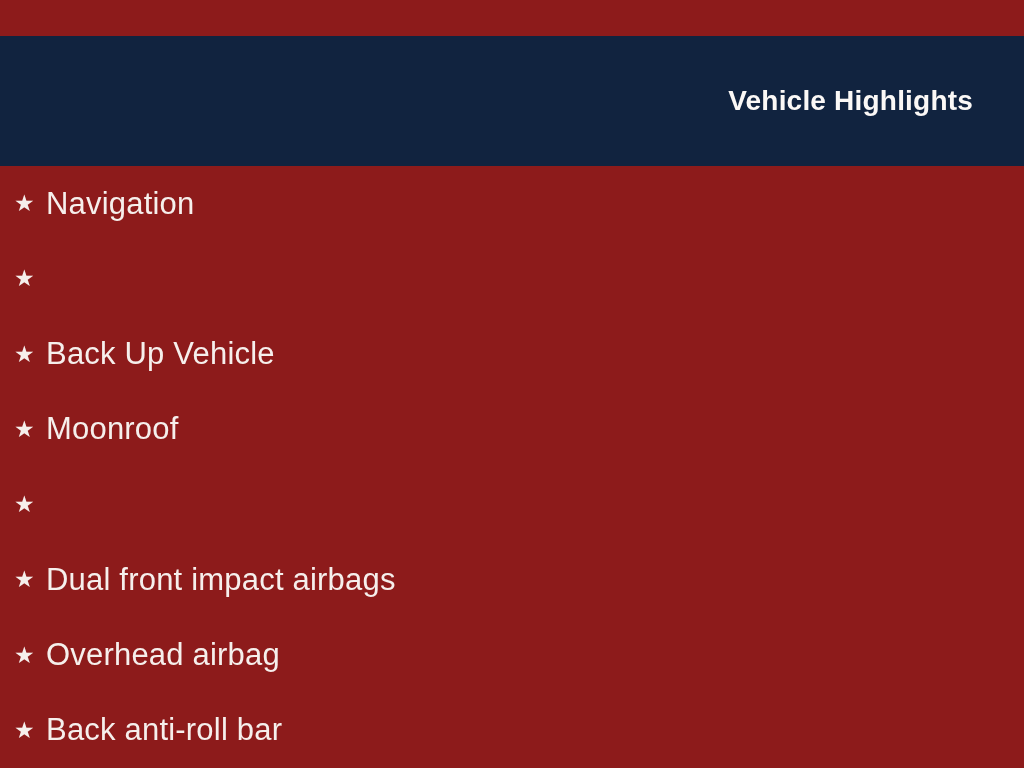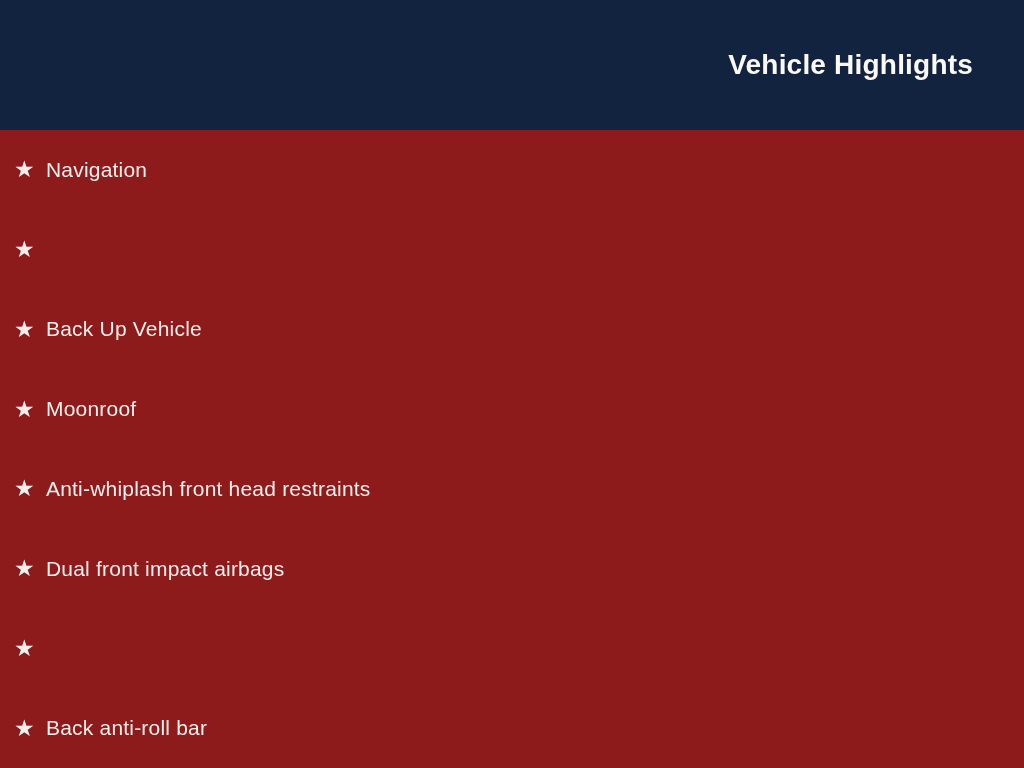--- a/index.html
+++ b/index.html
@@ -21,20 +21,21 @@
   }
   .header {
     height: 130px;
     flex: 0 0 130px;
     background: var(--header-bg, #11233f);
     display: flex;
     align-items: center;
     justify-content: flex-end;
     padding-right: 51px;
     box-sizing: border-box;
+    margin-top: 36px;
   }
   .header .title {
     color: var(--title-color, #fbf8f6);
     font-size: 28px;
     font-weight: 700;
     letter-spacing: 0.2px;
   }
   .list {
     flex: 1 1 auto;
     background: var(--body-bg, #8d1b1b);
@@ -54,21 +55,21 @@
   .star-icon {
     color: var(--item-color, #f6efec);
     font-size: 23px;
     width: 32px;
     flex: 0 0 32px;
     text-align: left;
     line-height: 1;
   }
   .item-label {
     color: var(--item-color, #f6efec);
-    font-size: 21px;
+    font-size: 31px;
     font-weight: 400;
     letter-spacing: 0.2px;
   }
 </style>
 </head>
 <body>
 
 <div class="slide">
   <div class="header">
     <div class="title">Vehicle Highlights</div>
@@ -84,27 +85,27 @@
     <li class="list-item">
       <span class="star-icon">★</span>
       <span class="item-label">Back Up Vehicle</span>
     </li>
     <li class="list-item">
       <span class="star-icon">★</span>
       <span class="item-label">Moonroof</span>
     </li>
     <li class="list-item">
       <span class="star-icon">★</span>
-      <span class="item-label">Anti-whiplash front head restraints</span>
     </li>
     <li class="list-item">
       <span class="star-icon">★</span>
       <span class="item-label">Dual front impact airbags</span>
     </li>
     <li class="list-item">
       <span class="star-icon">★</span>
+      <span class="item-label">Overhead airbag</span>
     </li>
     <li class="list-item">
       <span class="star-icon">★</span>
       <span class="item-label">Back anti-roll bar</span>
     </li>
   </ul>
 </div>
 
 </body></html>

